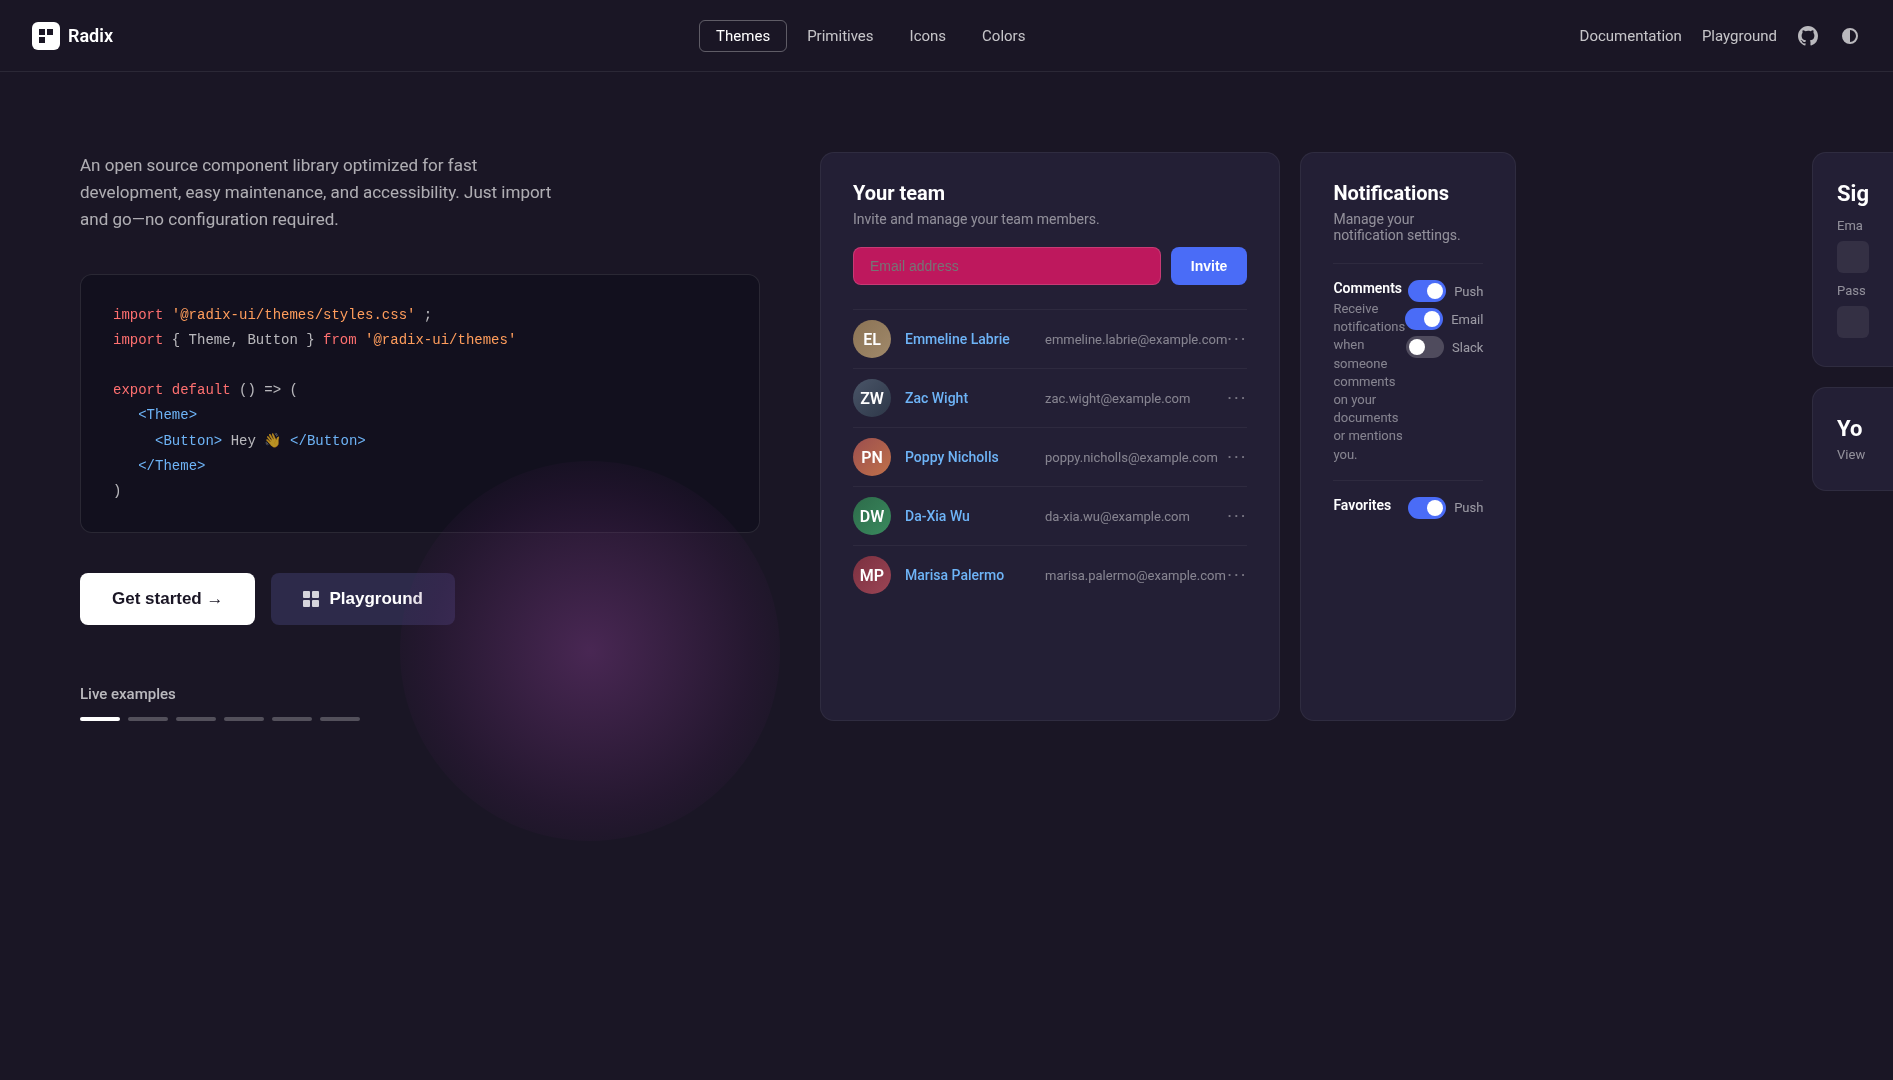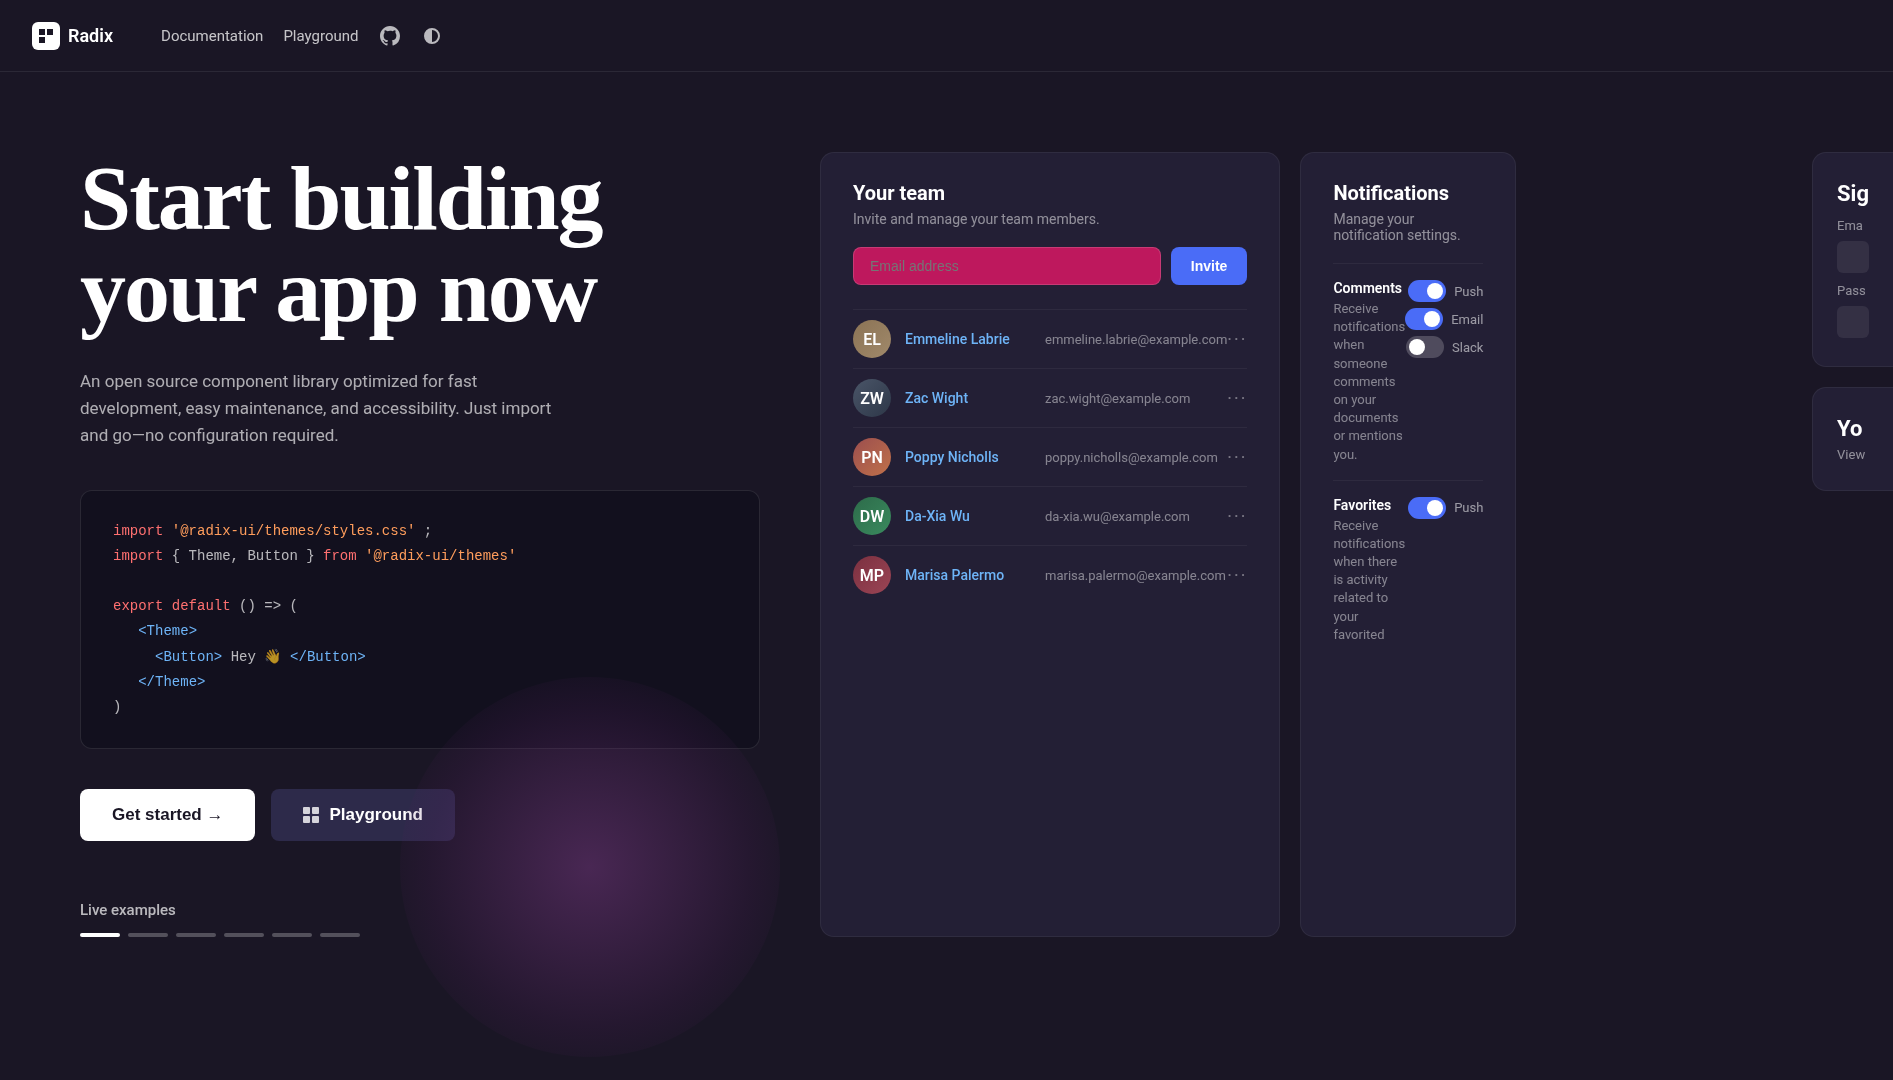--- a/index.html
+++ b/index.html
@@ -384,20 +384,26 @@
 
 <nav>
   <div class="nav-logo">
     <svg class="nav-logo-icon" viewBox="0 0 28 28" fill="none" xmlns="http://www.w3.org/2000/svg">
       <rect width="28" height="28" rx="6" fill="#fff"></rect>
       <path d="M7 7h6v6H7zM7 15h6v6H7zM15 7h6v6h-6z" fill="#1a1625"></path>
     </svg>
     <span class="nav-logo-text">Radix</span>
   </div>
 
+  <div class="nav-center">
+    <div class="nav-item active">Themes</div>
+    <div class="nav-item">Primitives</div>
+    <div class="nav-item">Icons</div>
+    <div class="nav-item">Colors</div>
+  </div>
 
   <div class="nav-right">
     <span class="nav-right-link">Documentation</span>
     <span class="nav-right-link">Playground</span>
     <div class="nav-icon">
       <svg width="20" height="20" viewBox="0 0 20 20" fill="currentColor">
         <path fill-rule="evenodd" d="M10 0C4.477 0 0 4.484 0 10.017c0 4.425 2.865 8.18 6.839 9.504.5.092.682-.217.682-.483 0-.237-.008-.868-.013-1.703-2.782.605-3.369-1.343-3.369-1.343-.454-1.158-1.11-1.466-1.11-1.466-.908-.62.069-.608.069-.608 1.003.07 1.531 1.032 1.531 1.032.892 1.53 2.341 1.088 2.91.832.092-.647.35-1.088.636-1.338-2.22-.253-4.555-1.113-4.555-4.951 0-1.093.39-1.988 1.029-2.688-.103-.253-.446-1.272.098-2.65 0 0 .84-.27 2.75 1.026A9.564 9.564 0 0110 4.844c.85.004 1.705.115 2.504.337 1.909-1.296 2.747-1.027 2.747-1.027.546 1.379.203 2.398.1 2.651.64.7 1.028 1.595 1.028 2.688 0 3.848-2.339 4.695-4.566 4.943.359.309.678.92.678 1.855 0 1.338-.012 2.419-.012 2.747 0 .268.18.58.688.482A10.019 10.019 0 0020 10.017C20 4.484 15.522 0 10 0z"></path>
       </svg>
     </div>
     <div class="nav-icon">
@@ -406,24 +412,20 @@
       </svg>
     </div>
   </div>
 </nav>
 
 <div class="main-content">
 
   <div class="deco-circle"></div>
 
   <div class="left-col">
-    <h1 class="hero-title">
-      <span>Start building</span><br>
-      <span>your app now</span>
-    </h1>
 
     <p class="hero-subtitle">An open source component library optimized for fast development, easy maintenance, and accessibility. Just import and go—no configuration required.</p>
 
     <div class="code-block">
       <div>
         <span class="code-import">import </span>
         <span class="code-string">'@radix-ui/themes/styles.css'</span>
         <span class="code-text">;</span>
       </div>
       <div>
@@ -556,21 +558,20 @@
               <div class="toggle-knob"></div>
             </div>
             <span class="toggle-label">Slack</span>
           </div>
         </div>
       </div>
 
       <div class="notif-row">
         <div class="notif-info">
           <div class="notif-title">Favorites</div>
-          <div class="notif-desc">Receive notifications when there is activity related to your favorited</div>
         </div>
         <div class="notif-toggles">
           <div class="toggle-row">
             <div class="toggle on">
               <div class="toggle-knob"></div>
             </div>
             <span class="toggle-label">Push</span>
           </div>
         </div>
       </div>

